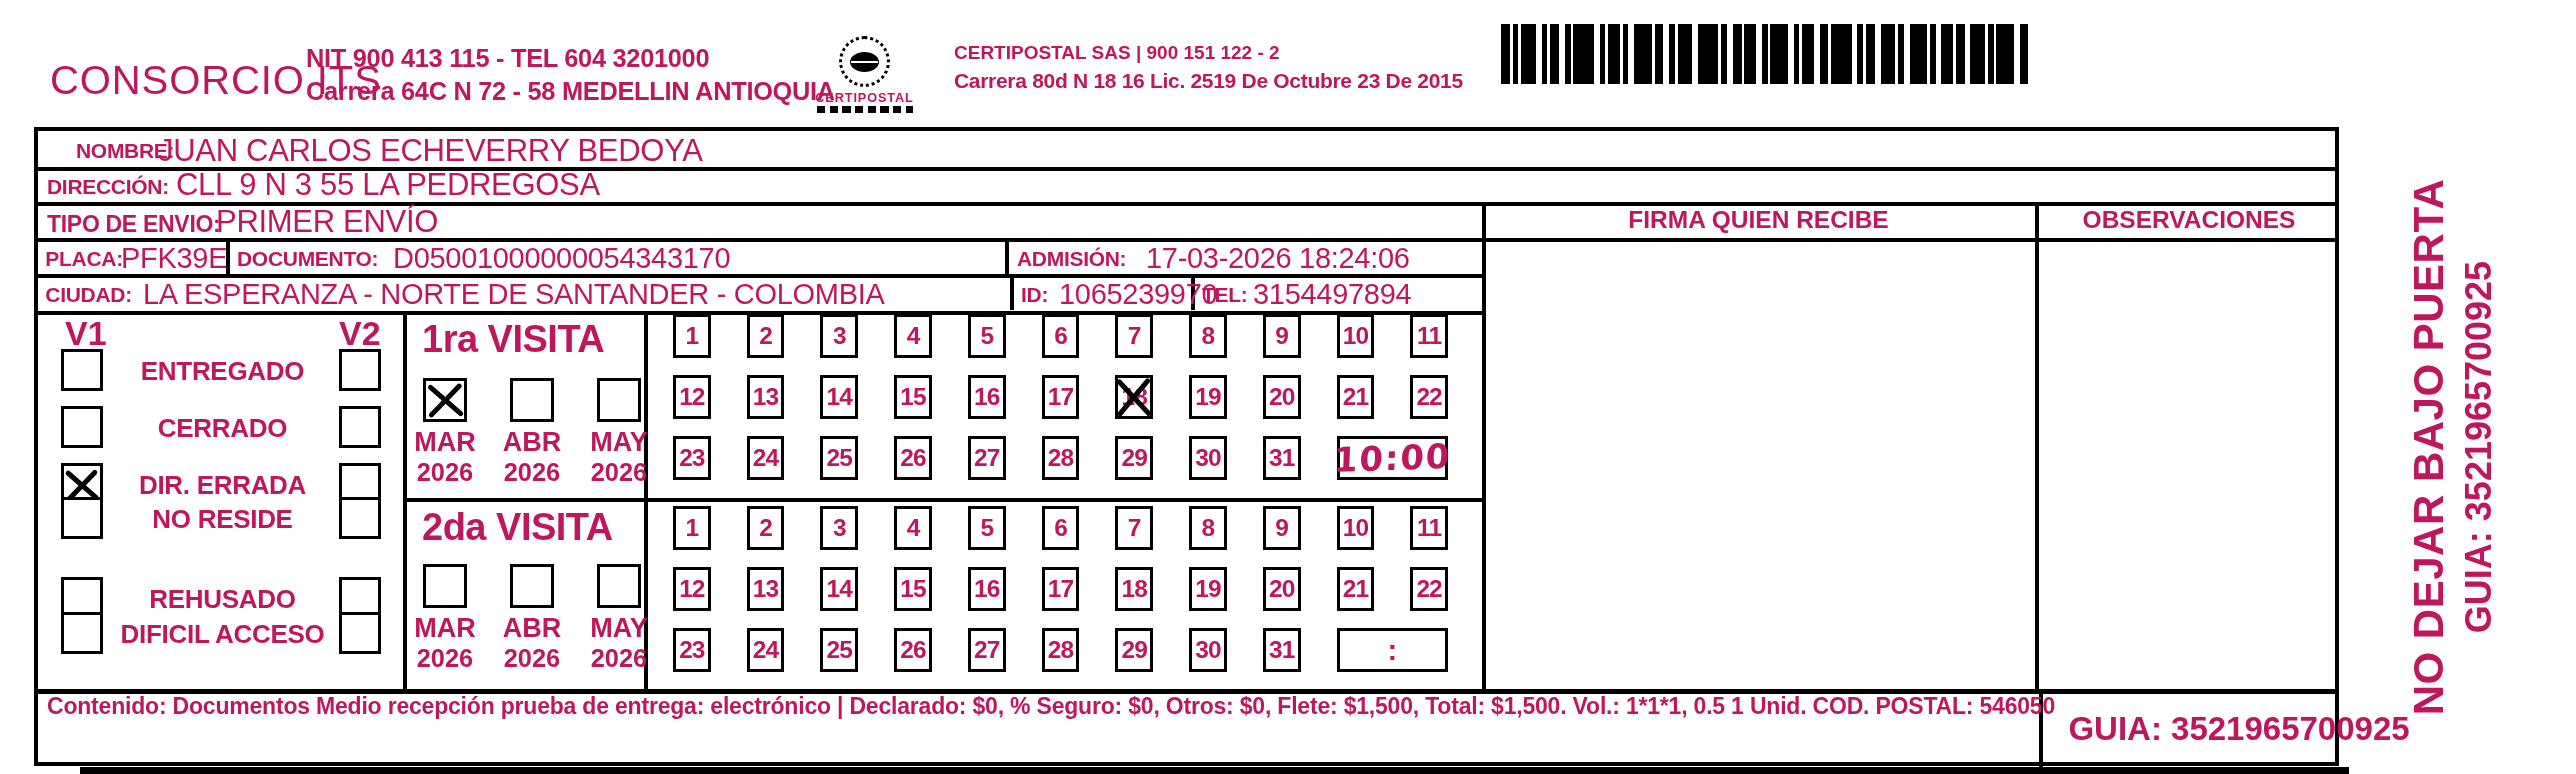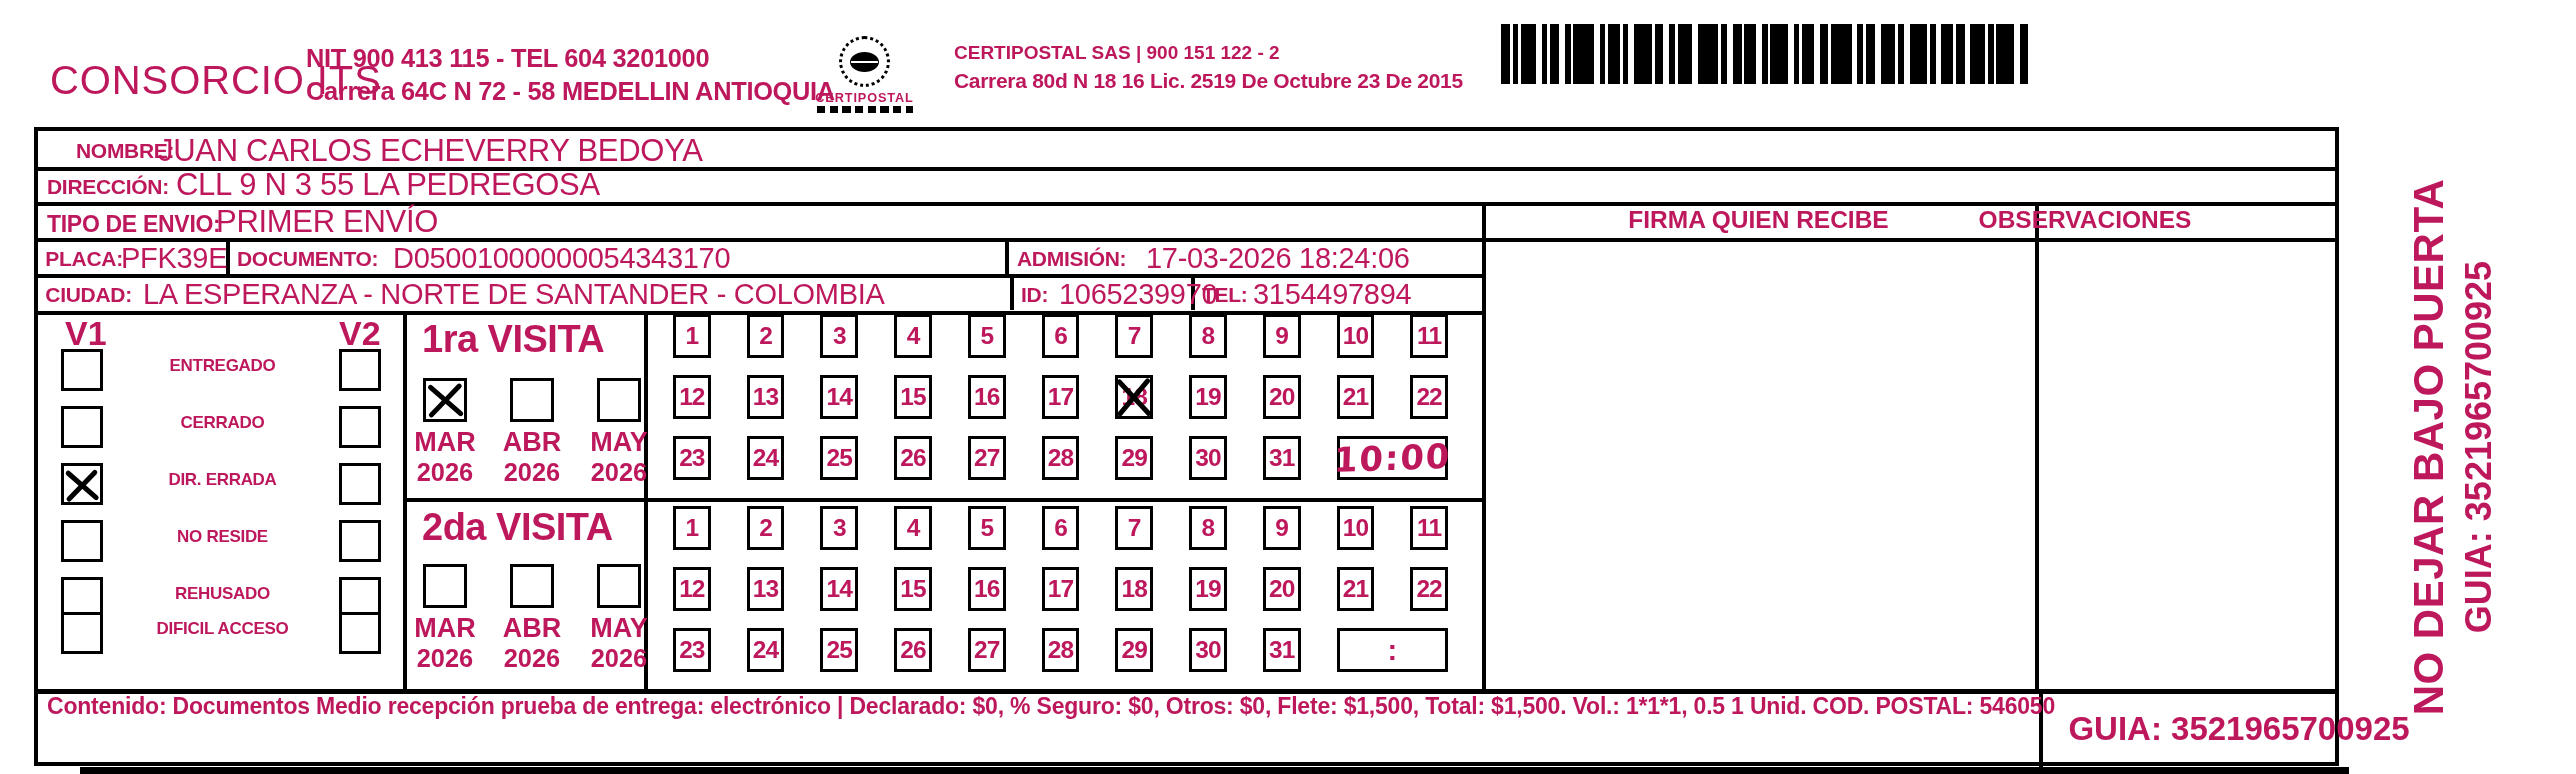--- a/index.html
+++ b/index.html
@@ -34,21 +34,21 @@
   .val { position:absolute; font-size:29px; white-space:nowrap; letter-spacing:-0.3px; }
   .val-lg { font-size:31px; }
   .colhead { position:absolute; font-weight:bold; font-size:24.5px; display:flex; align-items:center; justify-content:center; }
 
   
   .vhead { position:absolute; font-size:34px; font-weight:bold; }
   .status-row { position:absolute; left:0; width:365px; height:44px; }
   .cbx { position:relative; width:42px; height:42px; border:3.6px solid #000; background:#fff; }
   .status-row .c1 { position:absolute; left:23px; top:0; }
   .status-row .c2 { position:absolute; left:301px; top:0; }
-  .status-row .slabel { position:absolute; left:71px; width:227px; top:7.3px; text-align:center; font-weight:bold; font-size:17px; letter-spacing:-0.3px; }
+  .status-row .slabel { position:absolute; left:71px; width:227px; top:7.3px; text-align:center; font-weight:bold; font-size:26px; letter-spacing:-0.3px; }
   .checked::before, .checked::after { content:""; position:absolute; height:5.4px; width:118%; left:-9%; top:46%; background:#000; border-radius:2.7px; }
   .checked::before { transform:rotate(41deg); }
   .checked::after  { transform:rotate(-46deg); }
 
   
   .visit-title { position:absolute; left:384px; font-size:38px; font-weight:bold; letter-spacing:-0.5px; white-space:nowrap; }
   .months { position:absolute; left:377px; display:flex; gap:27px; }
   .month-cell { width:60px; display:flex; flex-direction:column; align-items:center; }
   .month-cell .cbx { width:44px; height:44px; }
   .month-cell .mname { font-size:27px; font-weight:bold; margin-top:5.4px; }
@@ -197,21 +197,21 @@
     <div class="lbl" style="left:9px;top:8.2px;margin-left:29px;">NOMBRE:</div>
     <div class="val val-lg" style="left:120px;top:1.8px;">JUAN CARLOS ECHEVERRY BEDOYA</div>
 
     <div class="lbl" style="left:9px;top:44px;">DIRECCIÓN:</div>
     <div class="val val-lg" style="left:138px;top:36px;">CLL 9 N 3 55 LA PEDREGOSA</div>
 
     <div class="lbl" style="left:9px;top:80px;font-size:23px;">TIPO DE ENVIO:</div>
     <div class="val val-lg" style="left:178px;top:73px;">PRIMER ENVÍO</div>
 
     <div class="colhead" style="left:1444px;top:71px;width:553px;height:36px;">FIRMA QUIEN RECIBE</div>
-    <div class="colhead" style="left:1893px;top:71px;width:308px;height:36px;">OBSERVACIONES</div>
+    <div class="colhead" style="left:1997px;top:71px;width:308px;height:36px;">OBSERVACIONES</div>
     <div style="position:absolute;left:1447px;top:111px;width:546px;height:443px;"></div>
     <div style="position:absolute;left:2000px;top:111px;width:301px;height:443px;"></div>
 
     <div class="lbl" style="left:7.3px;top:116px;">PLACA:</div>
     <div class="val" style="left:83px;top:111px;">PFK39E</div>
     <div class="lbl" style="left:199px;top:116px;">DOCUMENTO:</div>
     <div class="val" style="left:355px;top:111px;">D05001000000054343170</div>
     <div class="lbl" style="left:979px;top:116px;">ADMISIÓN:</div>
     <div class="val" style="left:1108px;top:111px;">17-03-2026 18:24:06</div>
 
@@ -233,21 +233,21 @@
         <div class="status-row" style="top: 275px;">
           <div class="cbx c1"></div>
           <div class="slabel">CERRADO</div>
           <div class="cbx c2"></div>
         </div>
         <div class="status-row" style="top: 332px;">
           <div class="cbx c1 checked"></div>
           <div class="slabel">DIR. ERRADA</div>
           <div class="cbx c2"></div>
         </div>
-        <div class="status-row" style="top: 389px;">
+        <div class="status-row" style="top: 366px;">
           <div class="cbx c1"></div>
           <div class="slabel">NO RESIDE</div>
           <div class="cbx c2"></div>
         </div>
         <div class="status-row" style="top: 446px;">
           <div class="cbx c1"></div>
           <div class="slabel">REHUSADO</div>
           <div class="cbx c2"></div>
         </div>
         <div class="status-row" style="top: 481px;">

